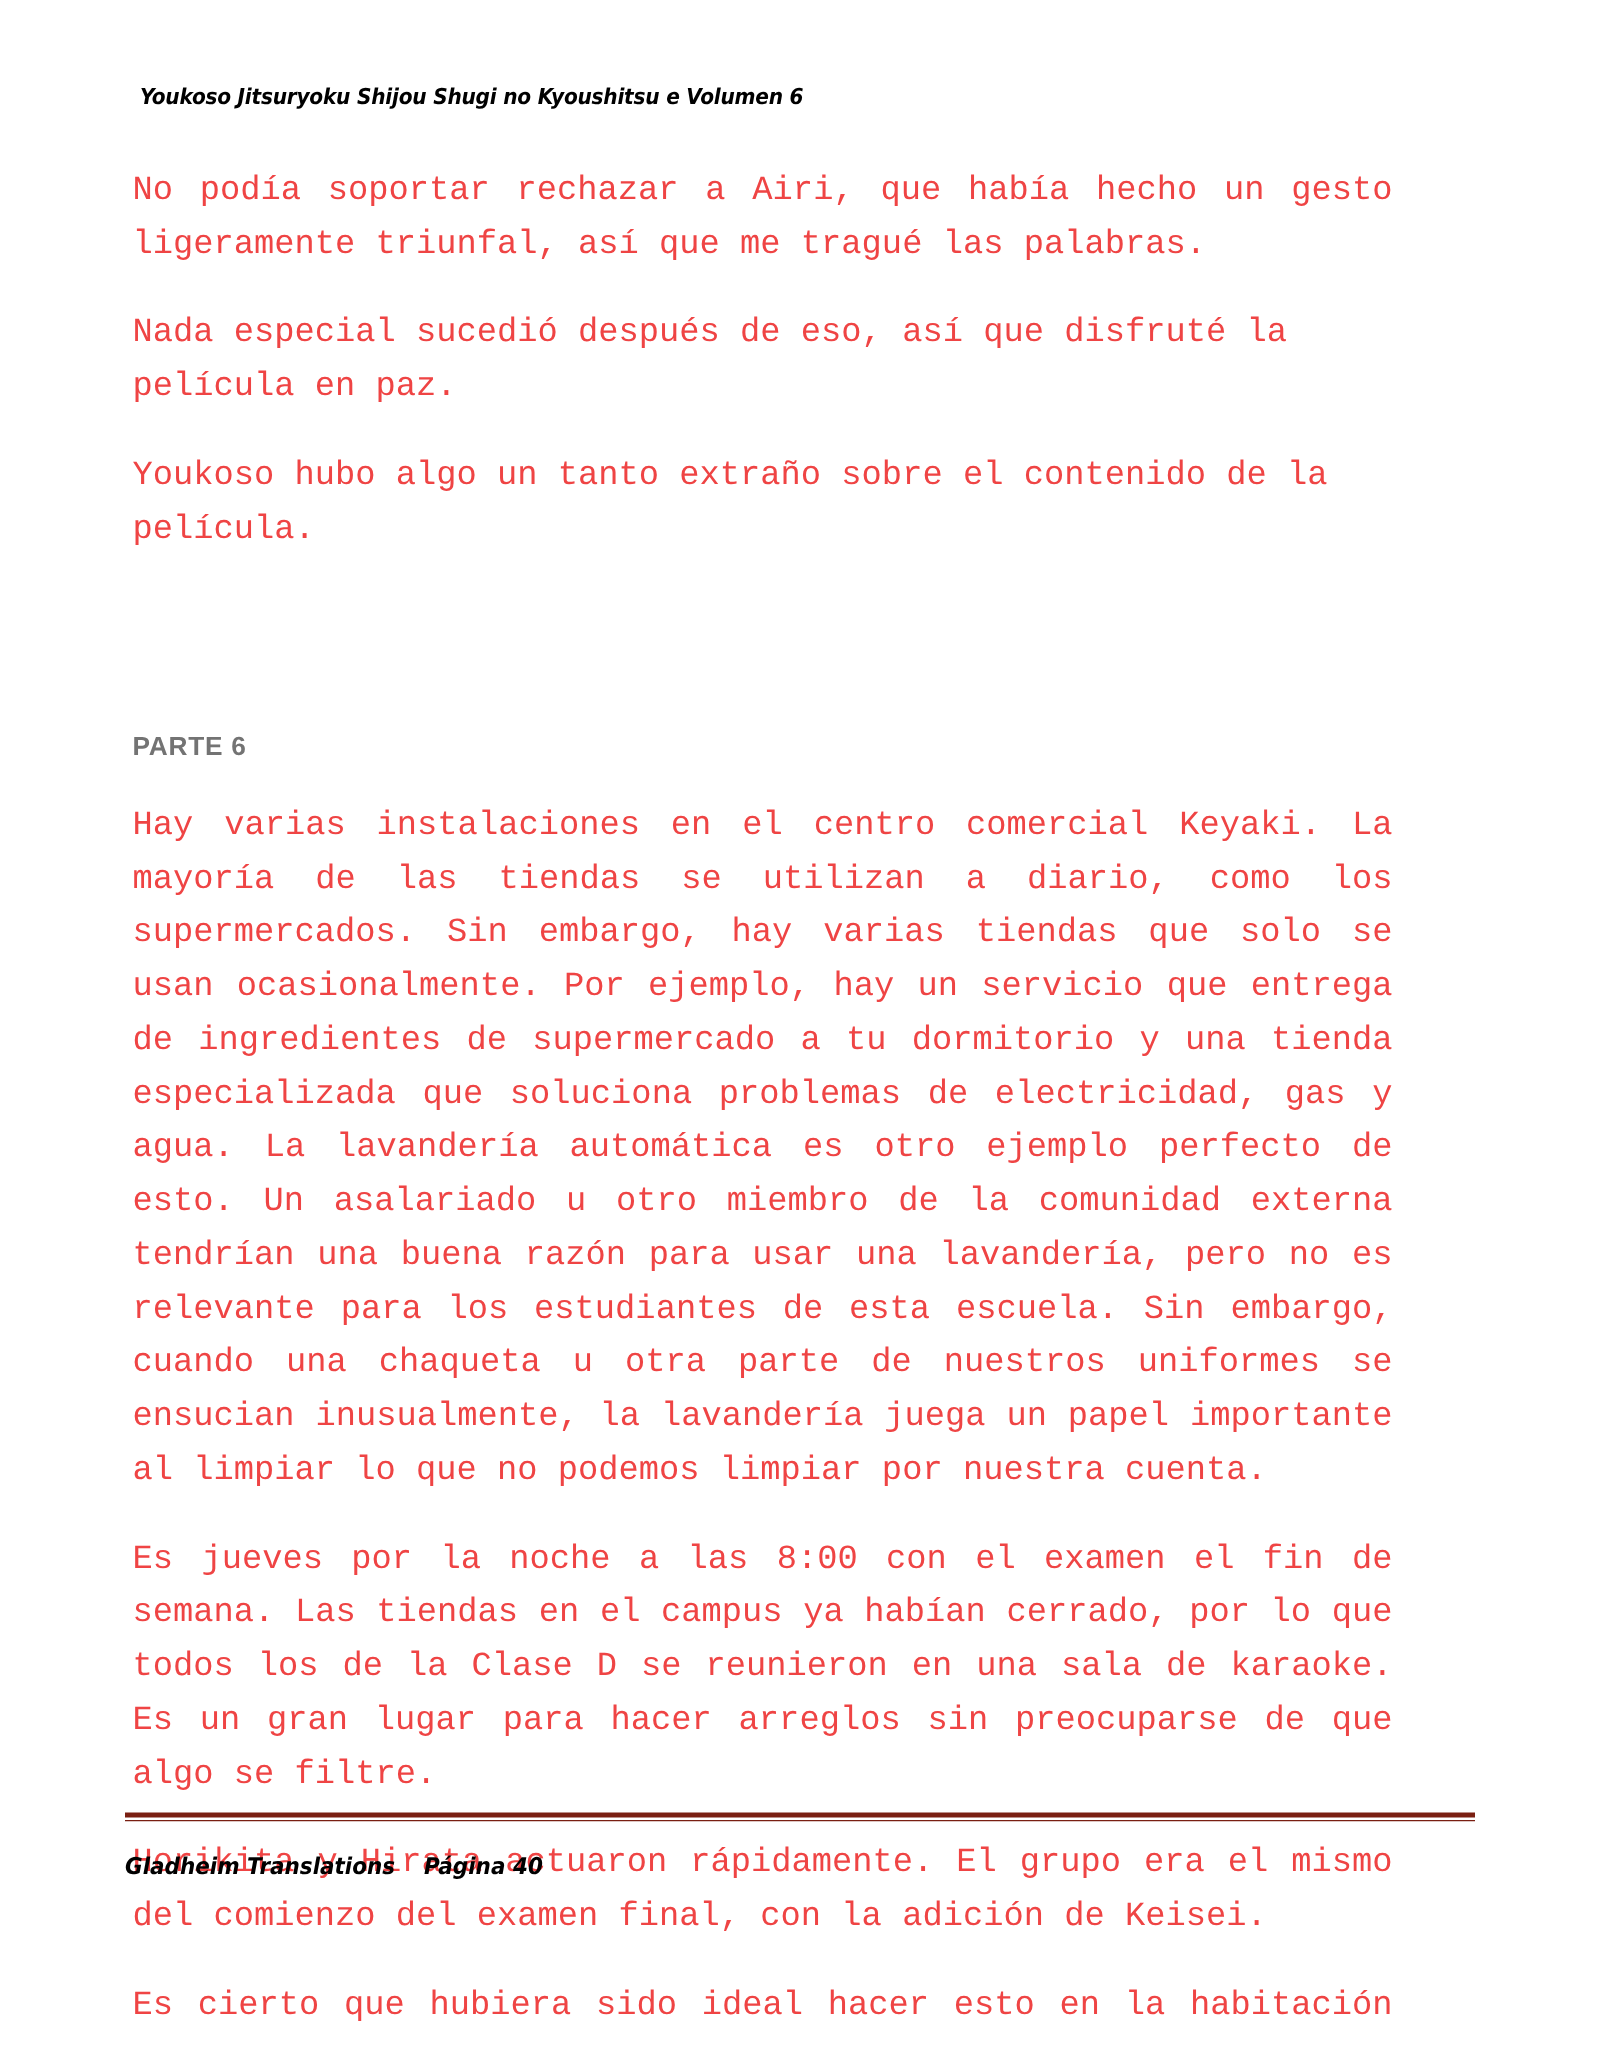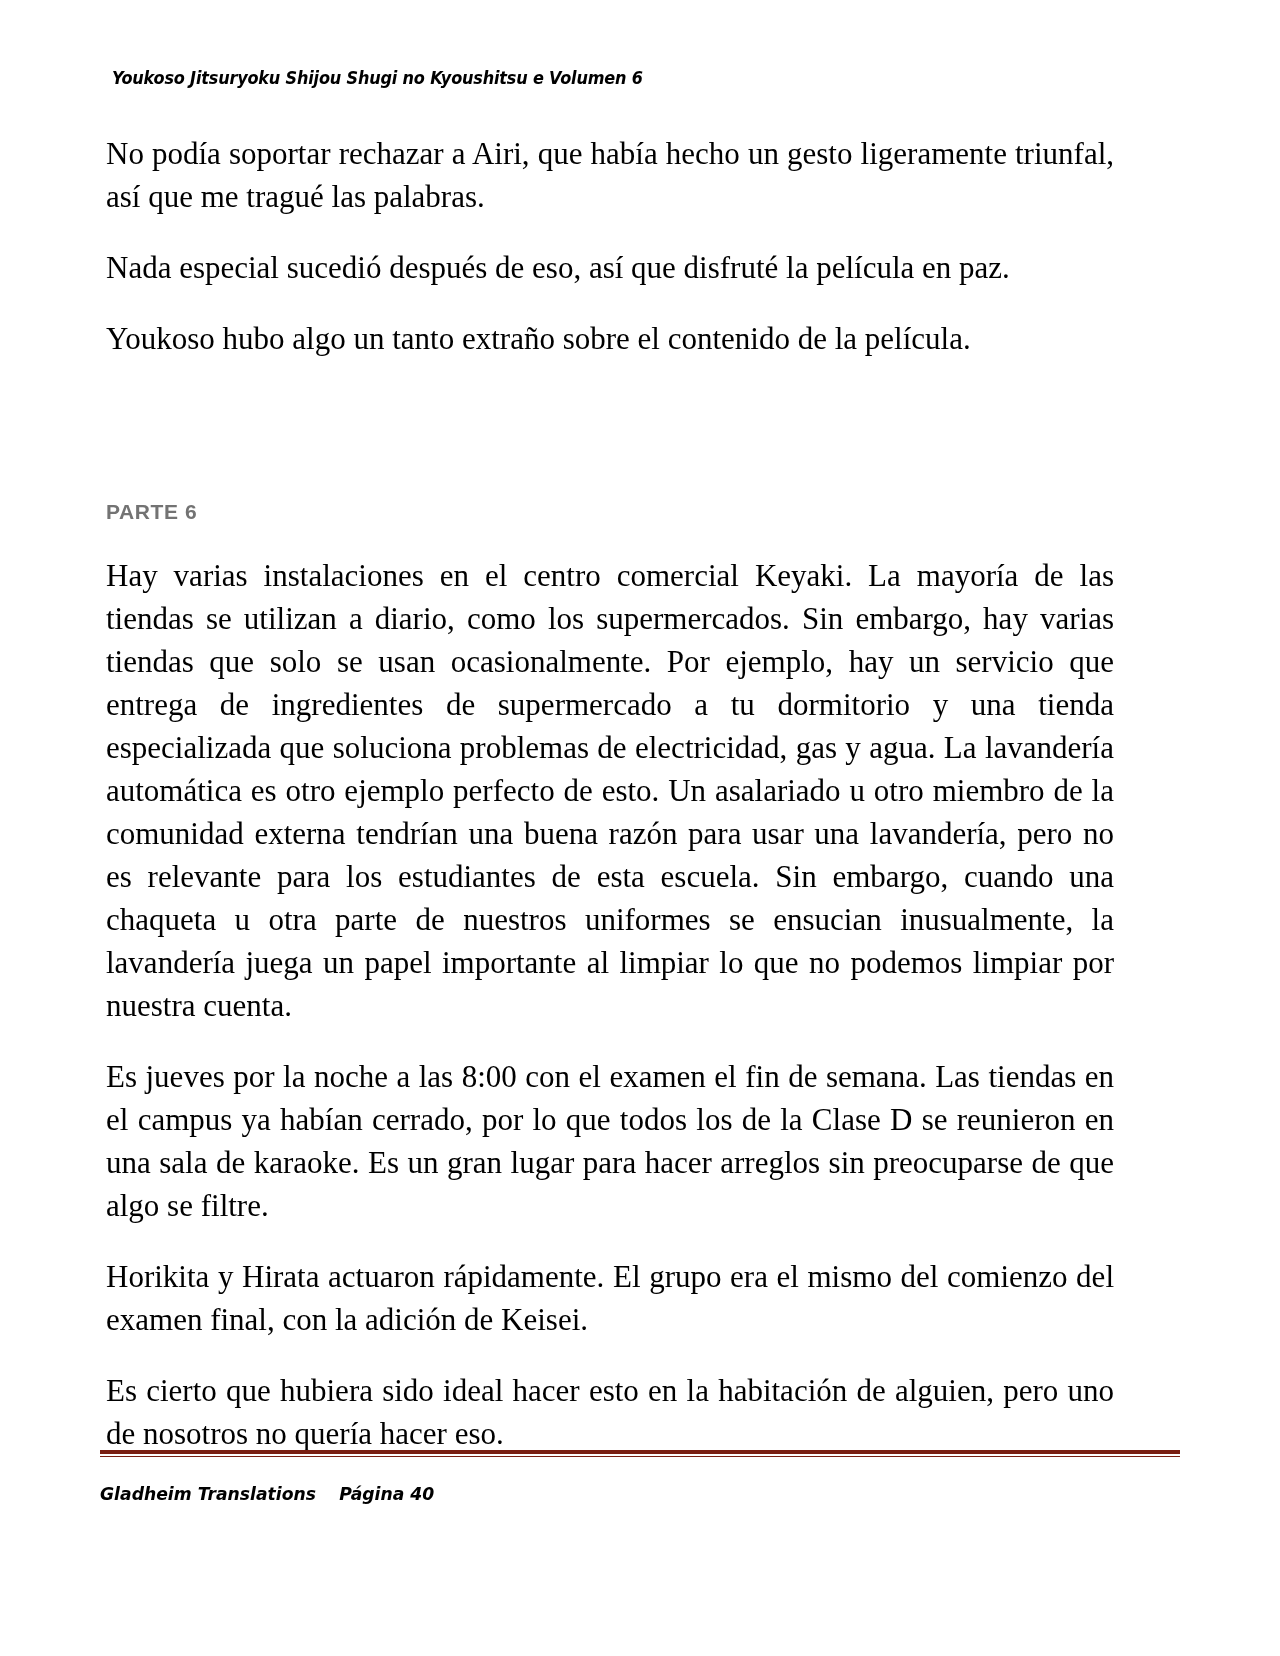--- a/index.html
+++ b/index.html
@@ -42,24 +42,24 @@
 
   
   .content {
     position: absolute;
     left: 106px;
     top: 132px;
     width: 1008px;
   }
   p.para {
     margin: 0 0 28px 0;
-    font-family: Liberation Serif, serif;
-    font-size: 31px;
+    font-family: Liberation Mono, monospace;
+    font-size: 27px;
     line-height: 43px;
-    color: #000000;
+    color: #ef4444;
     text-align: left;
   }
   p.para.justified {
     text-align: justify;
     text-justify: inter-word;
   }
   .spacer-block {
     height: 112px;
   }
   h2.section-heading {

